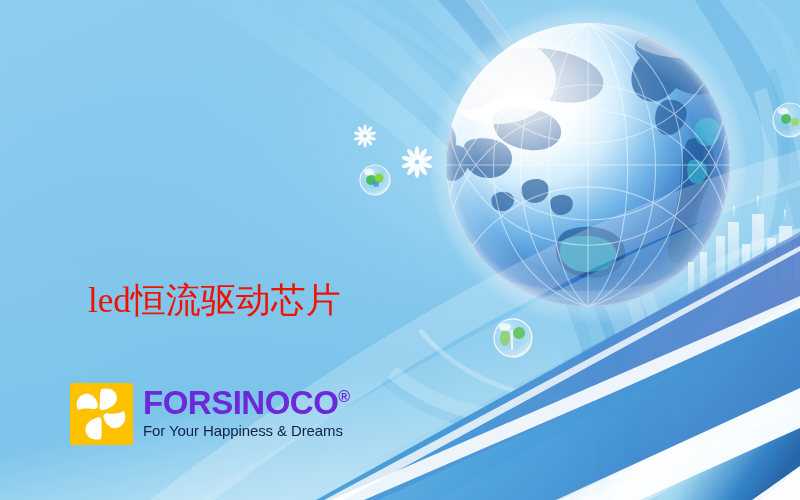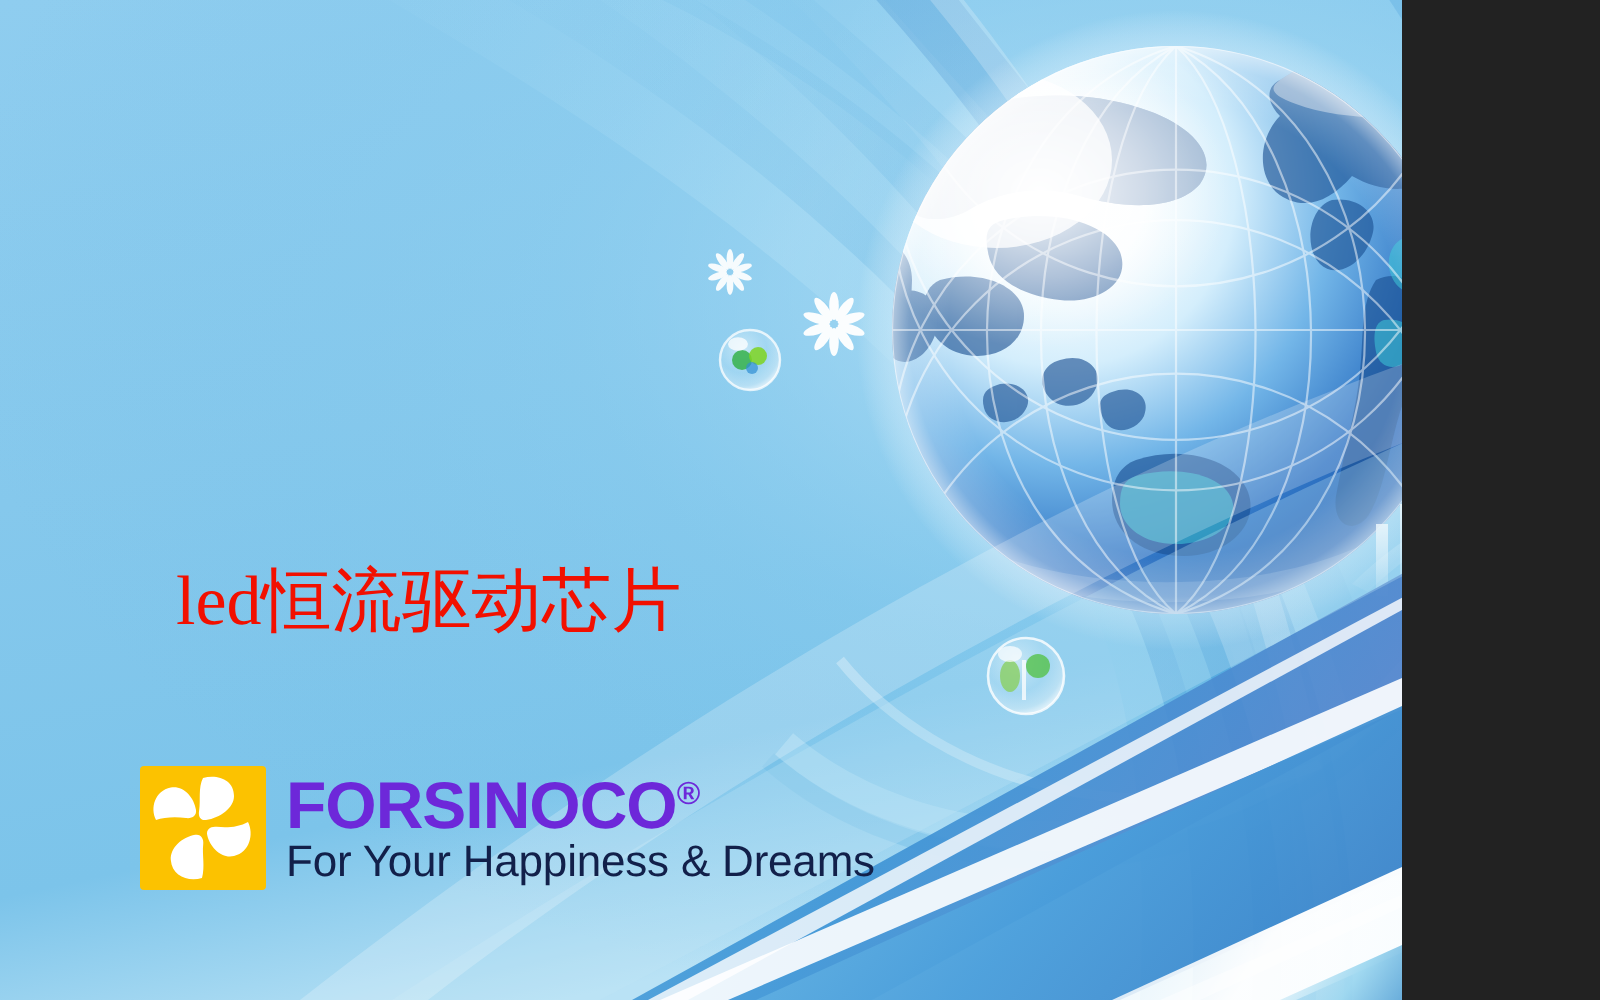--- a/index.html
+++ b/index.html
@@ -2,21 +2,21 @@
 <html><head>
 <meta charset="utf-8">
 <style>
   html, body {
     margin: 0;
     padding: 0;
     background: #222;
   }
   #stage {
     position: relative;
-    width: 701px;
+    width: 800px;
     height: 500px;
     overflow: hidden;
     font-family: "Liberation Sans", sans-serif;
     background: #8ccdf0;
   }
   #bg {
     position: absolute;
     left: 0; top: 0;
     width: 800px;
     height: 500px;
@@ -74,21 +74,21 @@
     letter-spacing: -0.5px;
     white-space: nowrap;
   }
   .logo-name .reg {
     font-size: 16px;
     vertical-align: super;
     line-height: 1;
   }
   .logo-tagline {
     font-family: "Liberation Sans", sans-serif;
-    font-size: 22px;
+    font-size: 15px;
     line-height: 20px;
     color: #12204a;
     white-space: nowrap;
     margin-top: 1px;
     letter-spacing: -0.1px;
   }
 </style>
 </head>
 <body>
 

